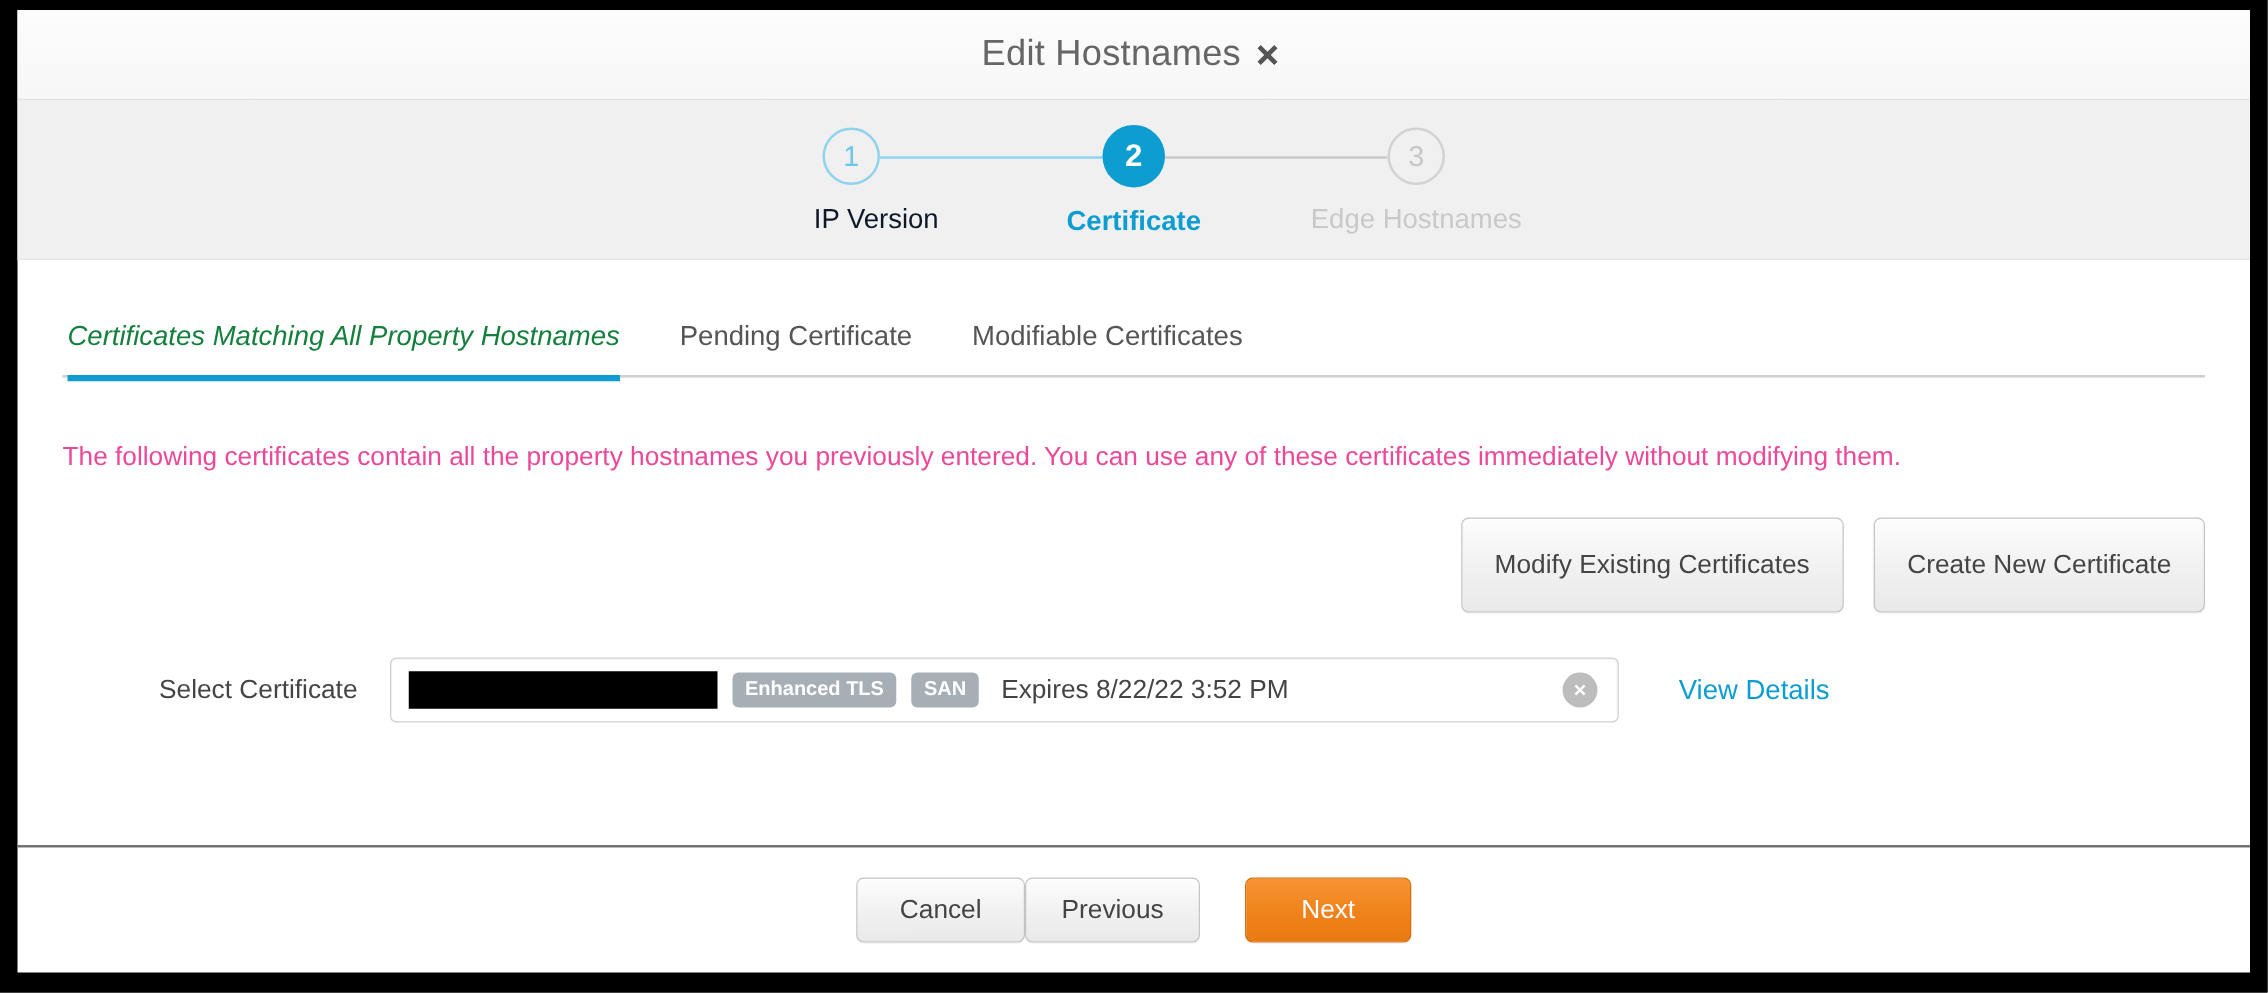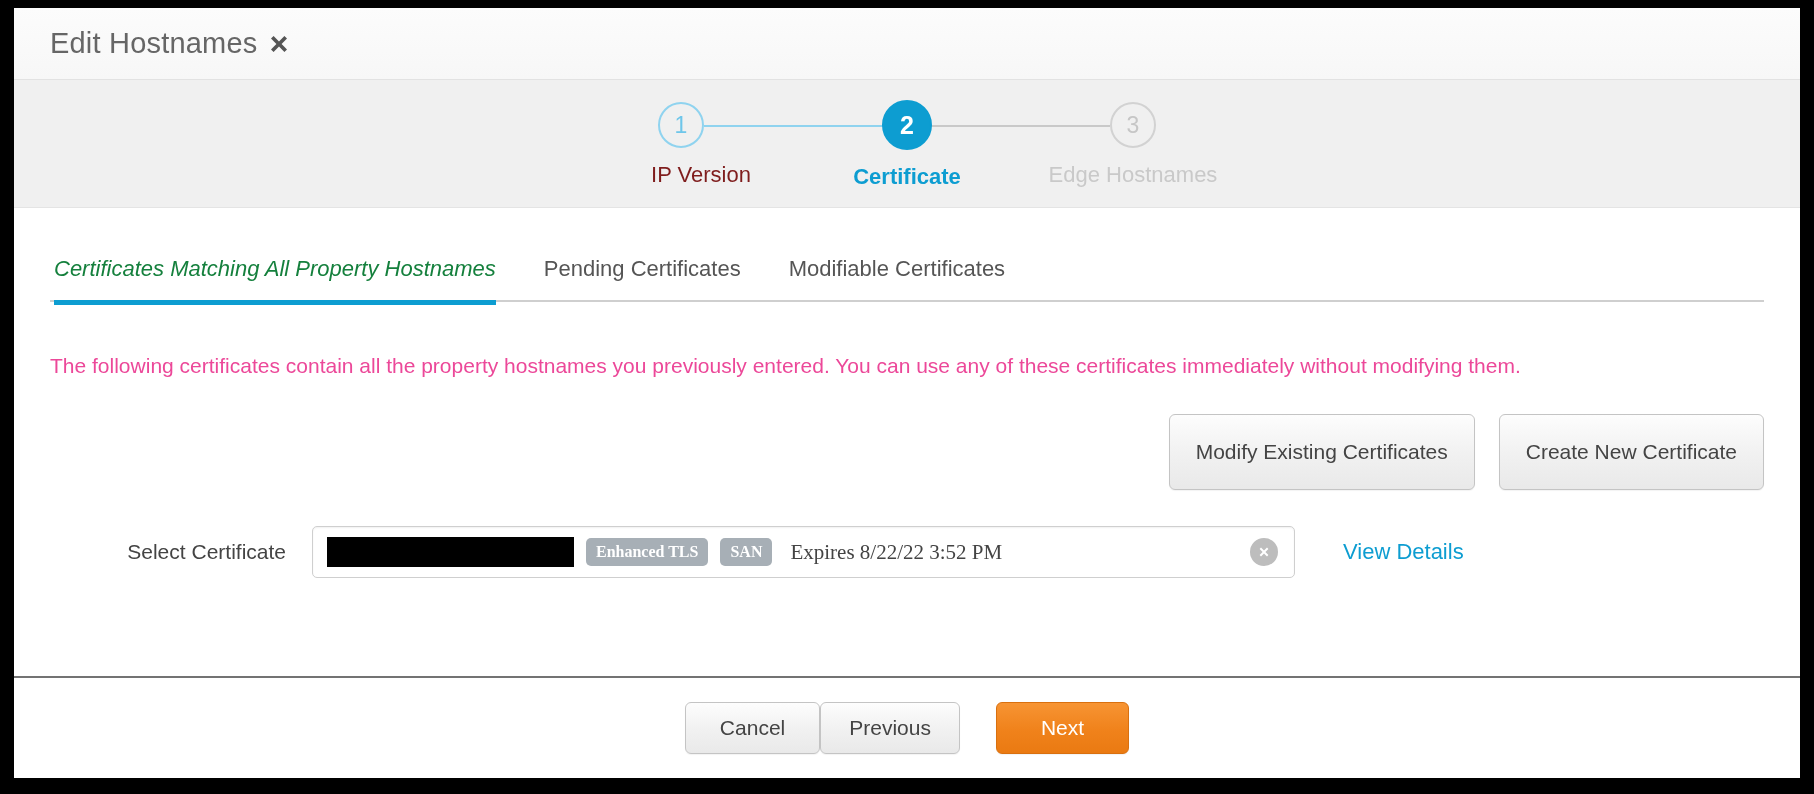--- a/index.html
+++ b/index.html
@@ -27,21 +27,21 @@
   }
 
   
   .dlg-header {
     height: 72px;
     min-height: 72px;
     background: linear-gradient(to bottom, #fcfcfc 0%, #f7f7f7 100%);
     border-bottom: 1px solid #e2e2e2;
     display: flex;
     align-items: center;
-    justify-content: flex-start;
+    justify-content: center;
     padding: 0 24px 0 36px;
     box-sizing: border-box;
   }
   .dlg-title {
     font-size: 29px;
     color: #666666;
     letter-spacing: 0.2px;
     white-space: nowrap;
   }
   .close-btn {
@@ -107,21 +107,21 @@
   }
   .step.todo .step-circle {
     border: 2px solid #d2d2d2;
     color: #c6c6c6;
   }
   .step-label {
     margin-top: 14px;
     font-size: 22px;
     white-space: nowrap;
   }
-  .step.done .step-label { color: #7f1d1d; margin-left: 40px; }
+  .step.done .step-label { color: #0f172a; margin-left: 40px; }
   .step.current .step-label { color: #0d9dd1; font-weight: bold; }
   .step.todo .step-label { color: #c9c9c9; }
 
   .connector {
     position: absolute;
     top: 23px;
     height: 2px;
     z-index: 1;
   }
   .connector.c1 { left: 136px; width: 180px; background: #8fd3ef; }
@@ -217,21 +217,20 @@
     height: 52px;
     border: 1px solid #cfcfcf;
     border-radius: 5px;
     background: #ffffff;
     display: flex;
     align-items: center;
     padding: 0 12px 0 14px;
     box-sizing: border-box;
     box-shadow: inset 0 1px 2px rgba(0,0,0,0.06);
     cursor: pointer;
-    font-family: Liberation Serif, serif;
   }
   .redacted {
     width: 247px;
     height: 30px;
     background: #000000;
   }
   .badge {
     background: #a7afb6;
     color: #ffffff;
     font-size: 16px;
@@ -318,21 +317,21 @@
         <div class="step-circle">3</div>
         <div class="step-label">Edge Hostnames</div>
       </div>
     </div>
   </div>
 
   <div class="dlg-body">
 
     <div class="tabs">
       <div class="tab active">Certificates Matching All Property Hostnames</div>
-      <div class="tab">Pending Certificates</div>
+      <div class="tab">Pending Certificate</div>
       <div class="tab">Modifiable Certificates</div>
     </div>
 
     <div class="description">The following certificates contain all the property hostnames you previously entered. You can use any of these certificates immediately without modifying them.</div>
 
     <div class="action-row">
       <button class="btn">Modify Existing Certificates</button>
       <button class="btn">Create New Certificate</button>
     </div>
 

